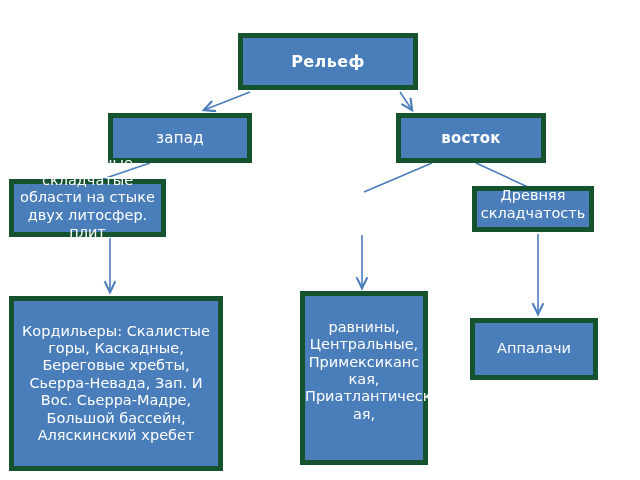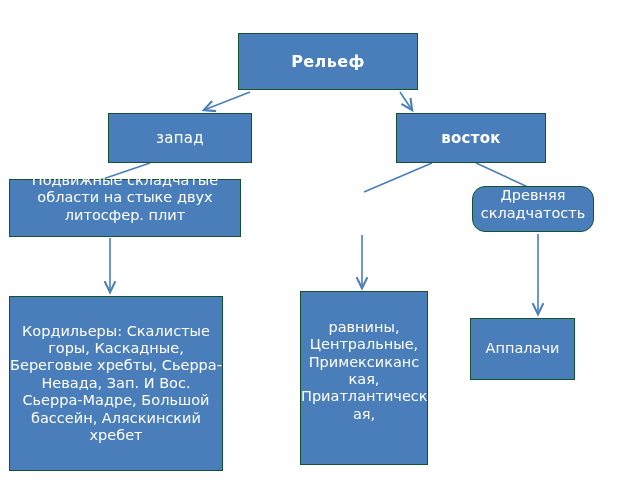--- a/index.html
+++ b/index.html
@@ -24,21 +24,21 @@
     left: 0;
     top: 0;
     width: 640px;
     height: 480px;
     pointer-events: none;
   }
   .node {
     position: absolute;
     box-sizing: border-box;
     background: #4a7ebb;
-    border: 1px solid #14532d;
+    border: 5px solid #14532d;
     color: #ffffff;
     text-align: center;
     display: flex;
     align-items: center;
     justify-content: center;
     overflow: visible;
     z-index: 2;
   }
   .node .txt {
     display: block;
@@ -52,51 +52,50 @@
   }
   #node-west {
     left: 108px; top: 113px; width: 144px; height: 50px;
     font-size: 15px; font-weight: normal; letter-spacing: .3px;
   }
   #node-east {
     left: 396px; top: 113px; width: 150px; height: 50px;
     font-size: 15px; font-weight: bold; letter-spacing: .3px; align-items: center;
   }
   #node-folded-belts {
-    left: 9px; top: 179px; width: 232px; height: 58px;
+    left: 9px; top: 179px; width: 157px; height: 58px;
     font-size: 14.5px;
   }
   #node-folded-belts .txt {
     margin-top: -20px;
   }
   #node-platforms {
     left: 297px; top: 192px; width: 128px; height: 42px;
     font-size: 14.5px;
   }
   #node-ancient {
     left: 472px; top: 186px; width: 122px; height: 46px;
     font-size: 14.5px;
-    border-radius: 13px;
   }
   #node-ancient .txt {
     margin-top: -9px;
   }
   #node-cordillera {
     left: 9px; top: 296px; width: 214px; height: 175px;
     font-size: 14.5px;
   }
   #node-plains {
     left: 300px; top: 291px; width: 128px; height: 174px;
     font-size: 14.5px;
   }
   #node-plains .txt {
     margin-top: -14px;
   }
   #node-appalachians {
-    left: 470px; top: 318px; width: 105px; height: 62px;
+    left: 470px; top: 318px; width: 128px; height: 62px;
     font-size: 14.5px;
   }
 </style>
 </head>
 <body>
 
 <div id="canvas">
 
   <svg id="connectors" viewBox="0 0 640 480" width="640" height="480">
     <defs>

